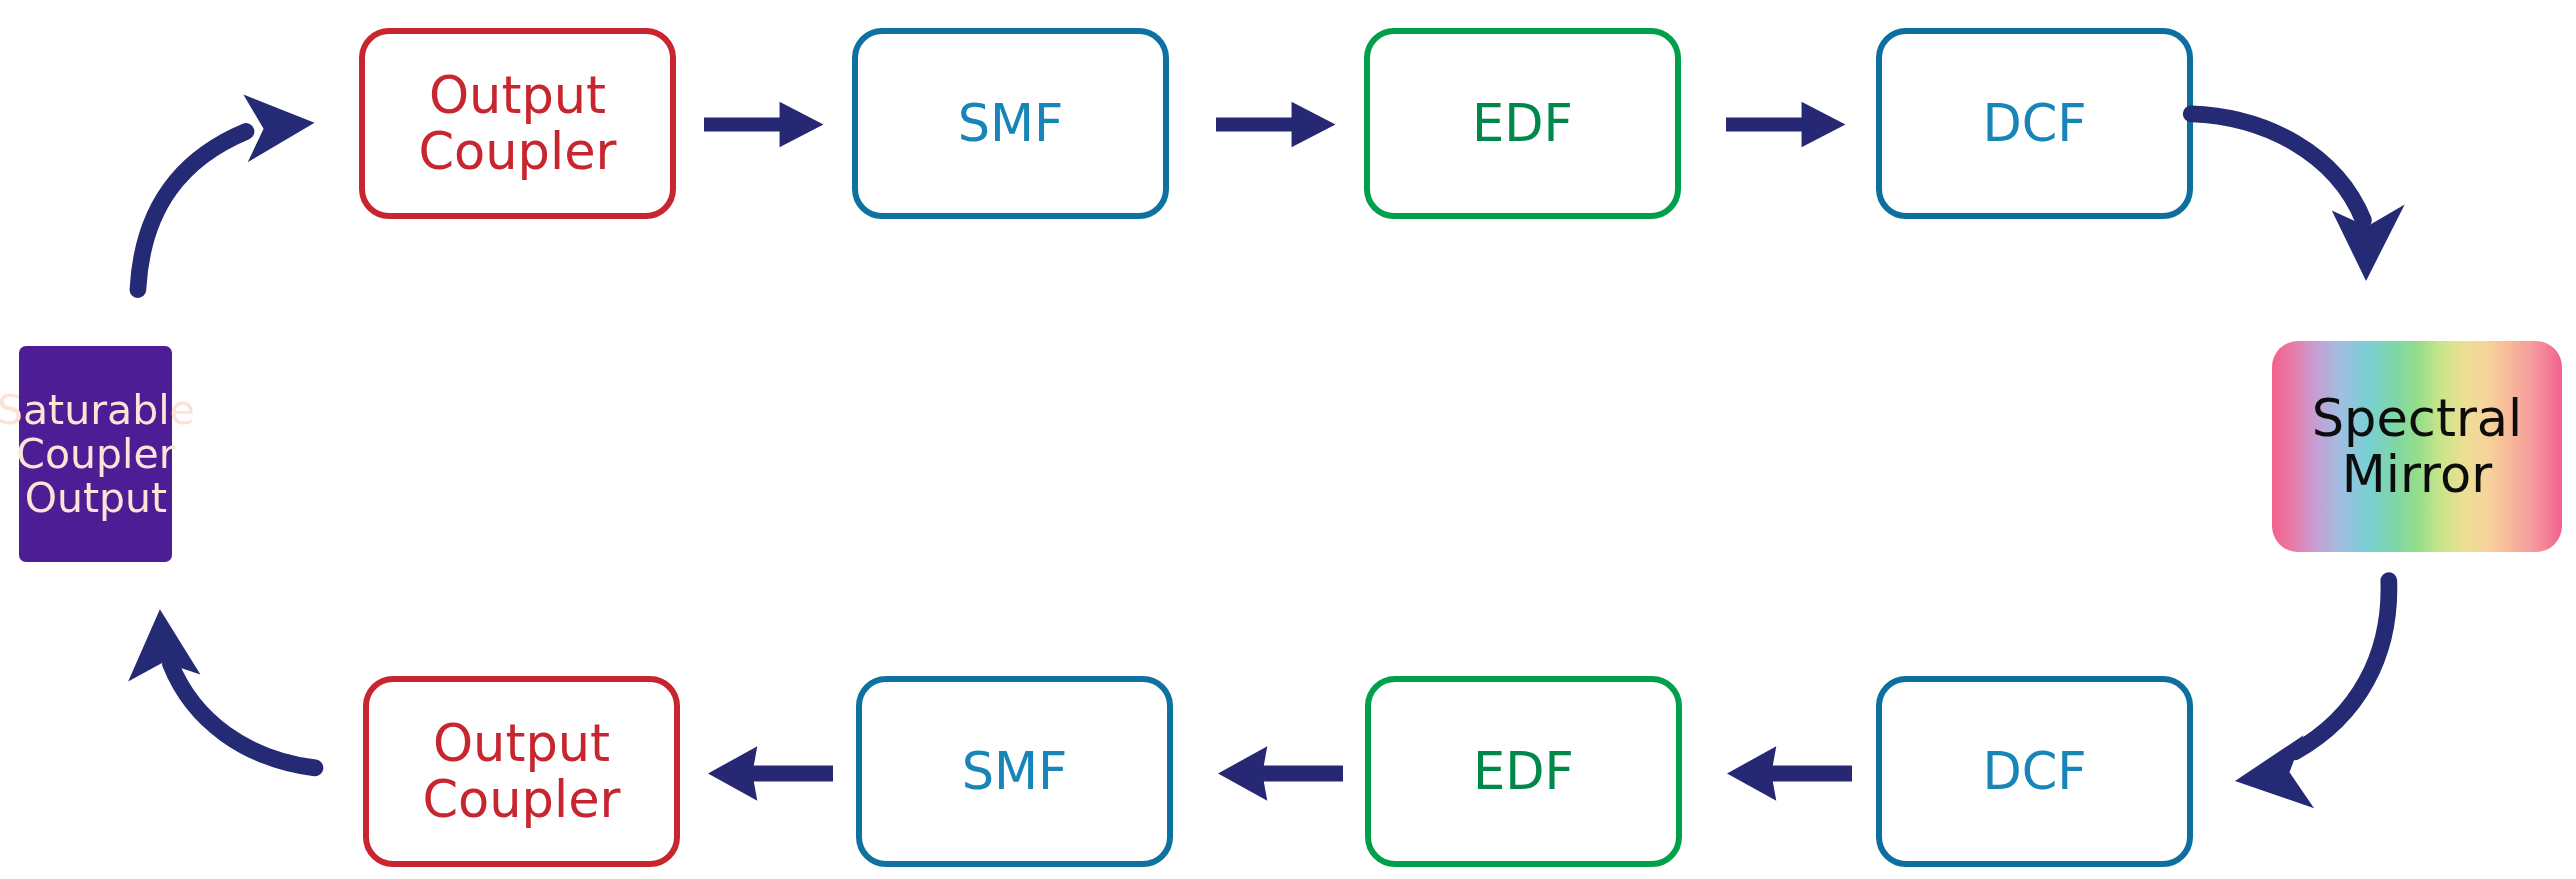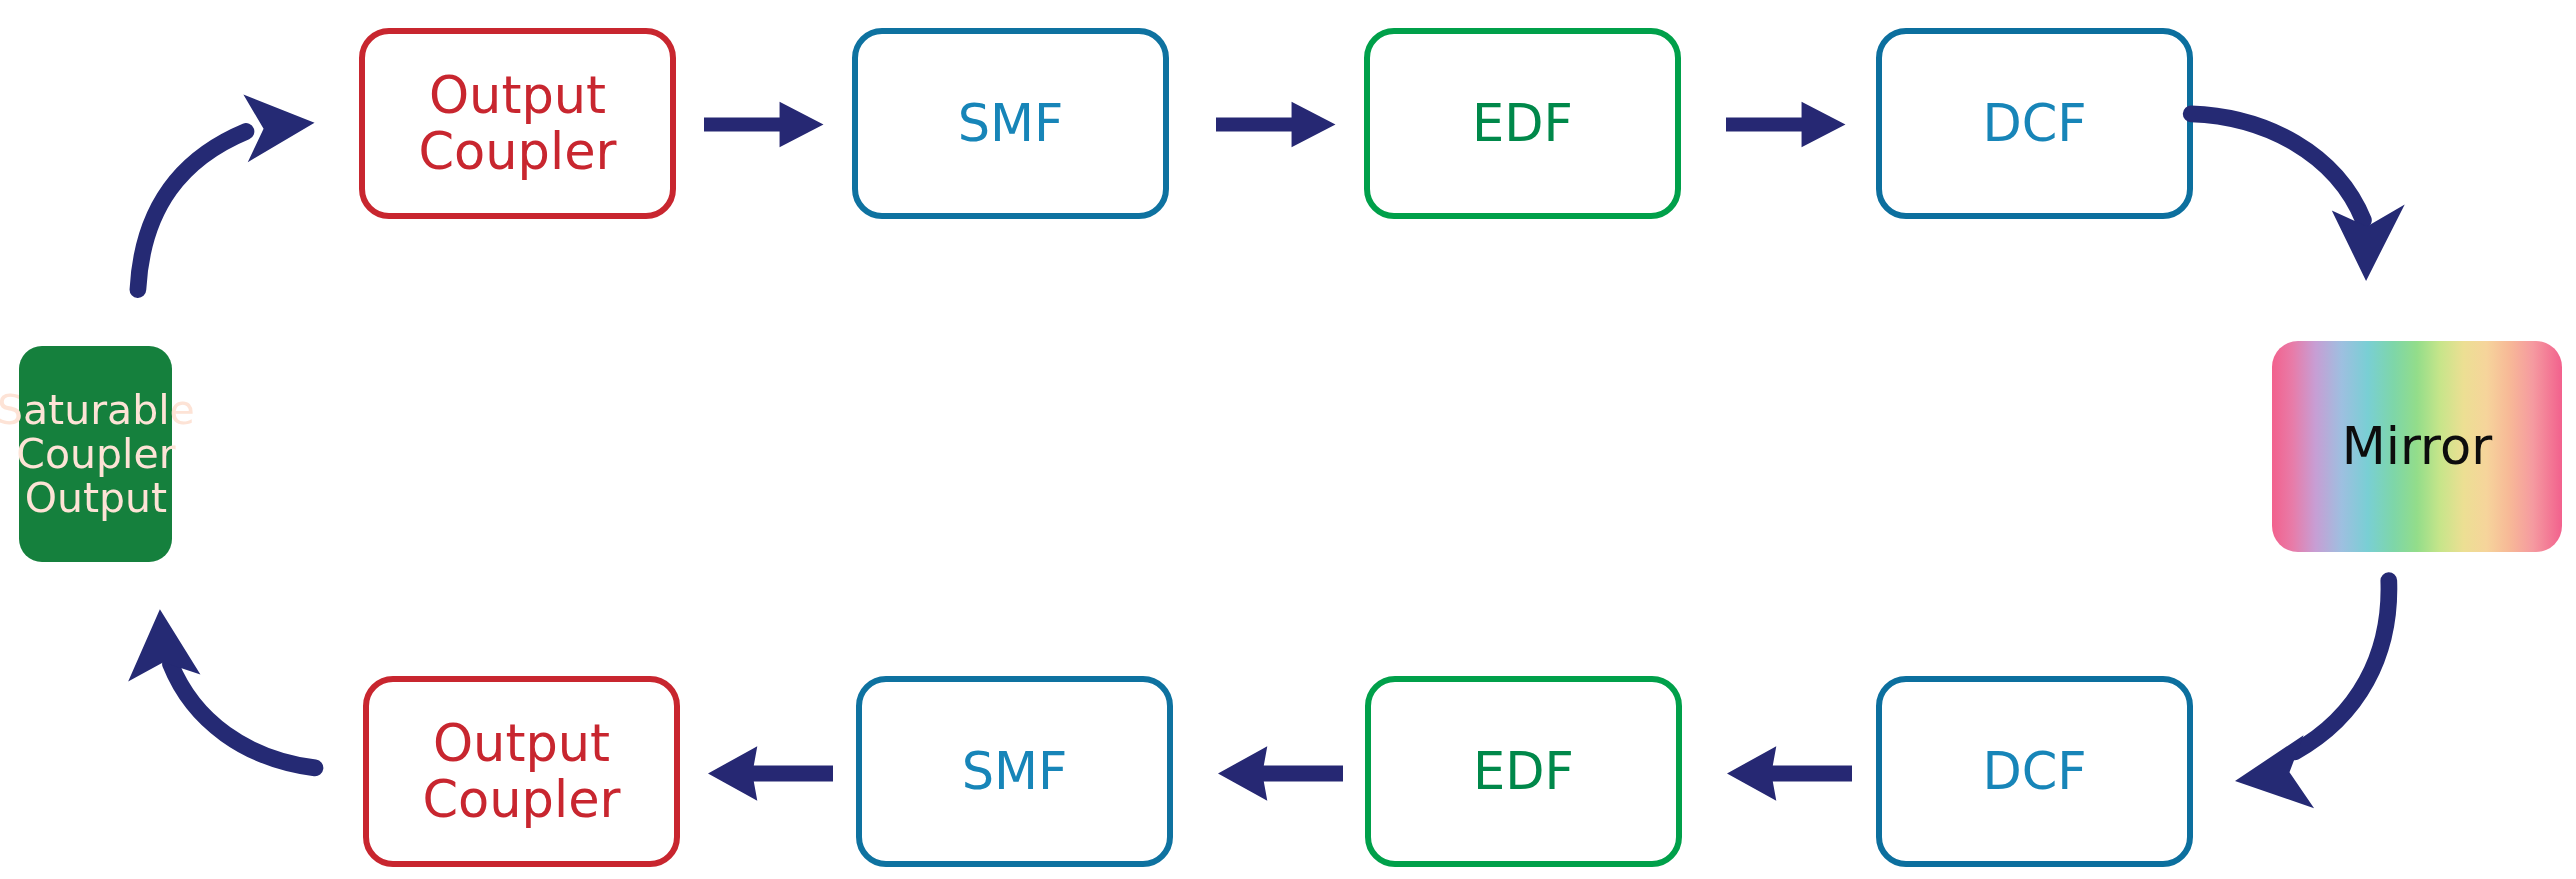--- a/index.html
+++ b/index.html
@@ -115,24 +115,25 @@
 
   <div class="node outline" style="left:1365px; top:676px; width:317px; height:191px; border-color:#00a04a; color:#00884a; font-size:51px;">
     <span class="node-label">EDF</span>
   </div>
 
   <div class="node outline" style="left:1876px; top:676px; width:317px; height:191px; border-color:#0c6f9e; color:#1785b8; font-size:51px;">
     <span class="node-label">DCF</span>
   </div>
 
   <div class="spectral" style="left:2272px; top:341px; width:290px; height:211px; color:#0d0d0d; font-size:51px;">
+    <span class="node-label">Spectral</span>
     <span class="node-label">Mirror</span>
   </div>
 
-  <div class="node" style="left:19.4px; top:346px; width:153px; height:216px; background:#15803d; color:#fde3d6; font-size:41px; border-radius:23px;">
+  <div class="node" style="left:19.4px; top:346px; width:153px; height:216px; background:#4c1d95; color:#fde3d6; font-size:41px; border-radius:7px;">
     <span class="node-label">Saturable</span>
     <span class="node-label">Coupler</span>
     <span class="node-label">Output</span>
   </div>
 
   <div class="arrow-straight" style="left:704px; top:99px;">
     <svg width="123" height="51" viewBox="0 0 140 58">
       <path d="M0 21 L86 21 L86 3 L136 29 L86 55 L86 37 L0 37 Z" fill="#262873"></path>
     </svg>
   </div>

